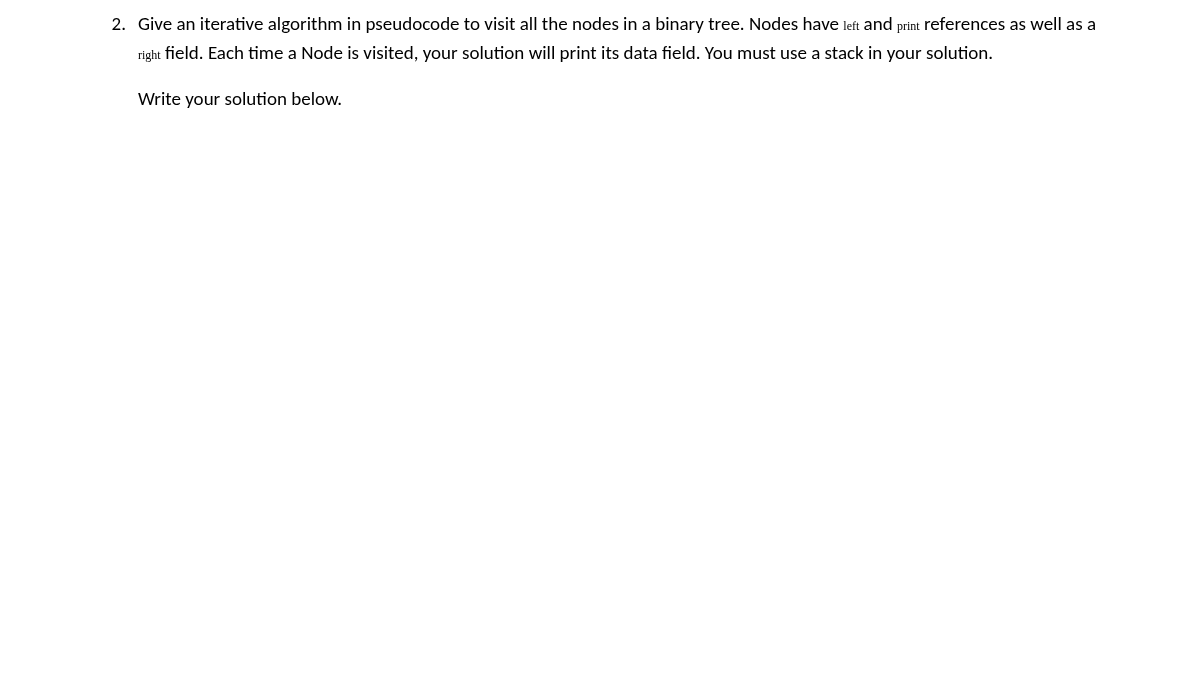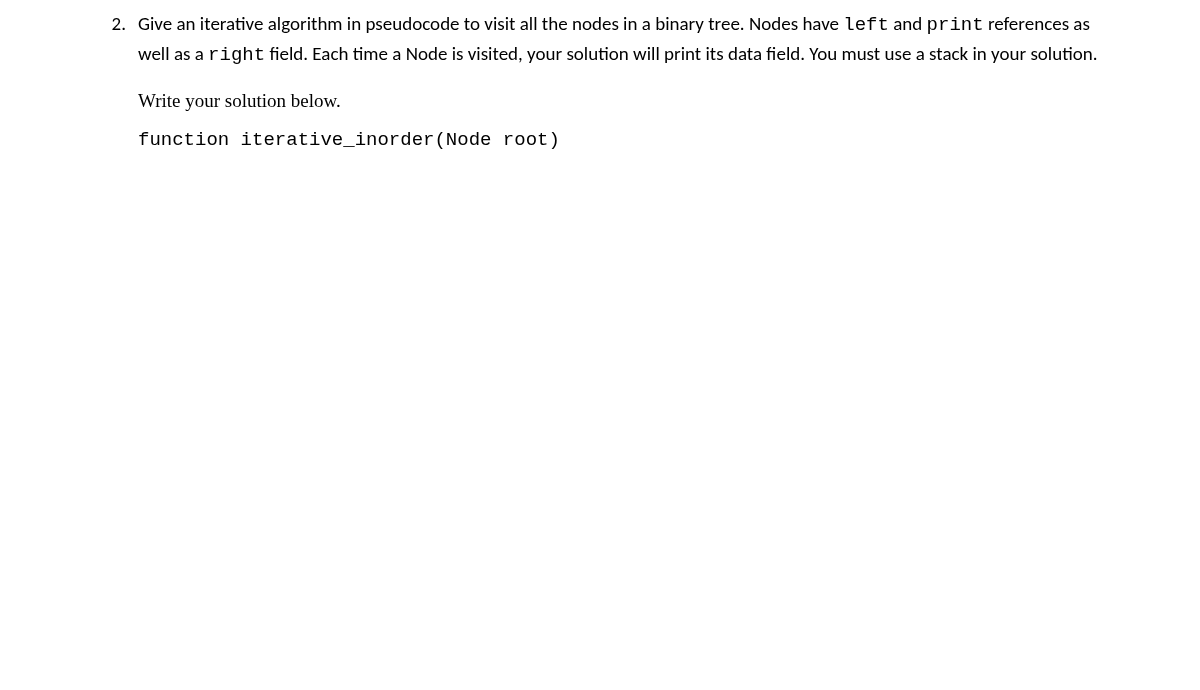--- a/index.html
+++ b/index.html
@@ -30,35 +30,33 @@
       text-align: right;
       padding-right: 12px;
     }
     .question-body {
       flex: 1;
     }
     .paragraph {
       margin-bottom: 18px;
     }
     .code {
-      font-family: Liberation Mono, monospace;
-      font-size: 19px;
+      font-family: Liberation Serif, serif;
+      font-size: 12px;
     }
     .instruction {
-      margin-bottom: 10px;
-      font-family: Liberation Serif, serif;
+      margin-bottom: 4px;
     }
   </style>
 </head>
 <body>
 
 <div class="container">
   <div class="question-block">
     <div class="question-number">2.</div>
     <div class="question-body">
       <div class="paragraph">
         <span>Give an iterative algorithm in pseudocode to visit all the nodes in a binary tree. Nodes have </span><span class="code">left</span><span> and </span><span class="code">print</span><span> references as well as a </span><span class="code">right</span><span> field. Each time a Node is visited, your solution will print its data field. You must use a stack in your solution.</span>
       </div>
       <div class="instruction">Write your solution below.</div>
-      <div class="code">function iterative_inorder(Node root)</div>
     </div>
   </div>
 </div>
 
 </body></html>

